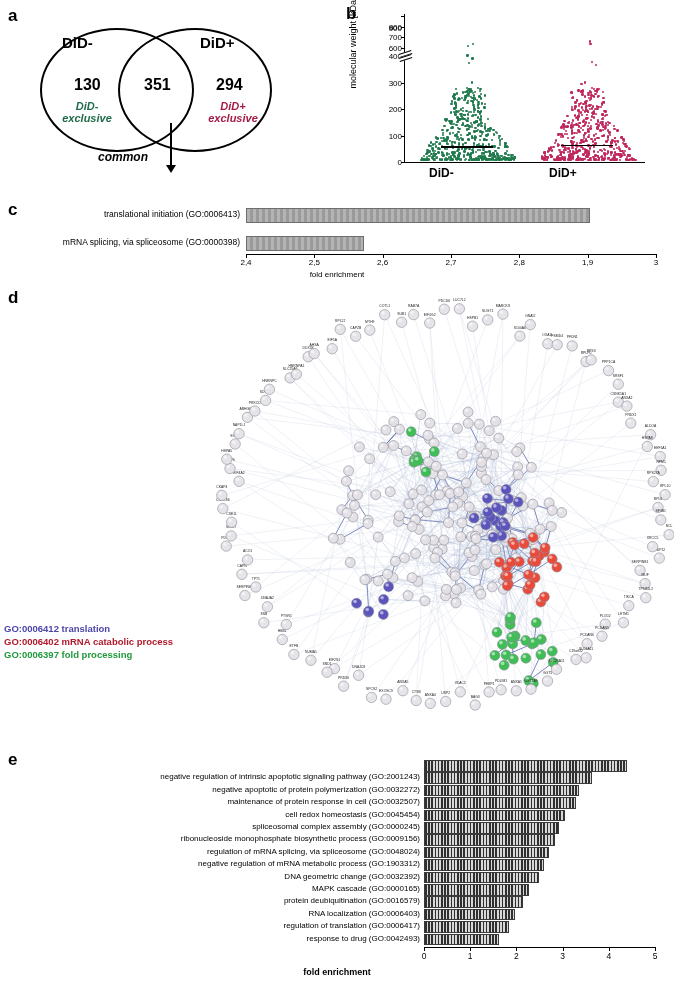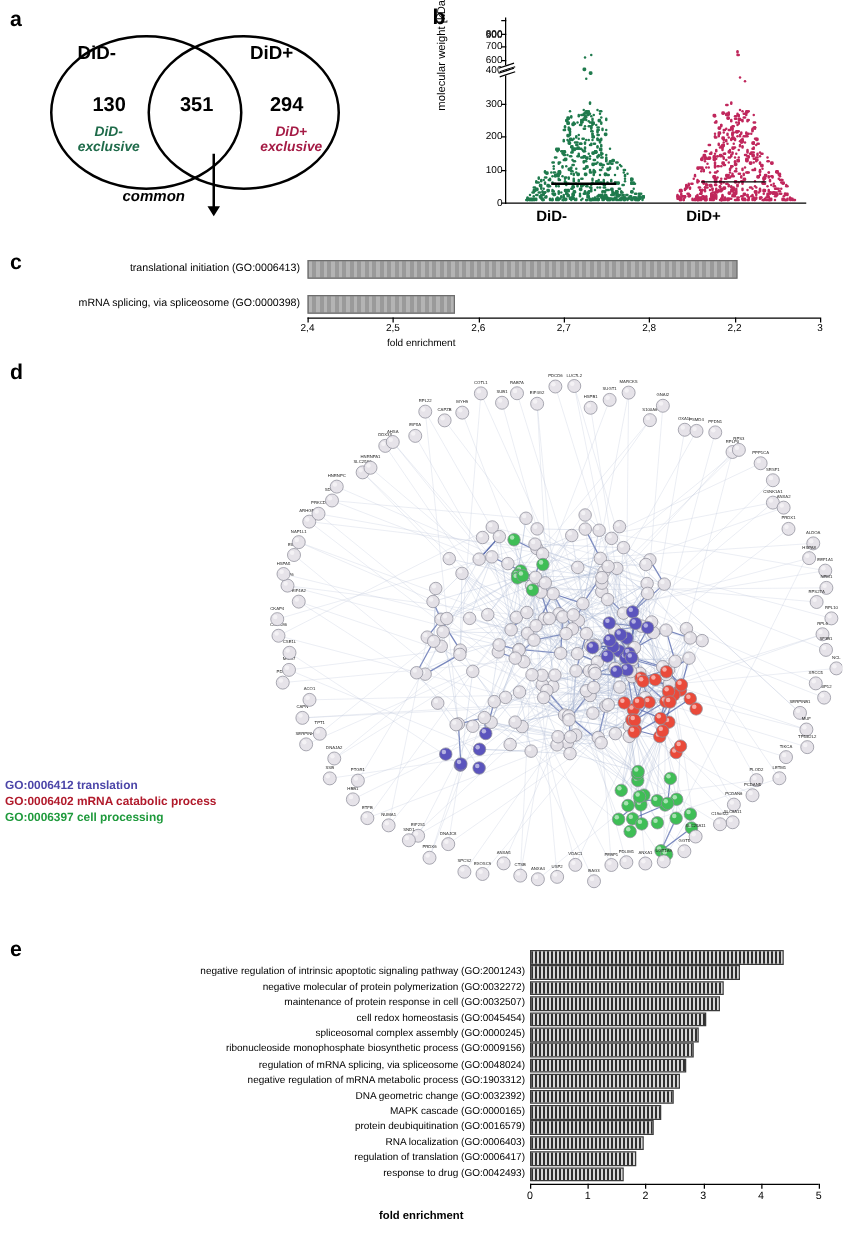--- a/index.html
+++ b/index.html
@@ -1189,21 +1189,21 @@
     <div class="c-ticklabel" style="left: 246px;">2,4</div>
     <div class="c-tick" style="left: 314.333px;"></div>
     <div class="c-ticklabel" style="left: 314.333px;">2,5</div>
     <div class="c-tick" style="left: 382.667px;"></div>
     <div class="c-ticklabel" style="left: 382.667px;">2,6</div>
     <div class="c-tick" style="left: 451px;"></div>
     <div class="c-ticklabel" style="left: 451px;">2,7</div>
     <div class="c-tick" style="left: 519.333px;"></div>
     <div class="c-ticklabel" style="left: 519.333px;">2,8</div>
     <div class="c-tick" style="left: 587.667px;"></div>
-    <div class="c-ticklabel" style="left: 587.667px;">2,2</div>
+    <div class="c-ticklabel" style="left: 587.667px;">1,9</div>
     <div class="c-tick" style="left: 656px;"></div>
     <div class="c-ticklabel" style="left: 656px;">3</div>
   </div>
 
 <div id="panel-d">
   <span class="panel-letter" style="left:8px;top:0px;">d</span>
   <svg id="d-net" viewBox="0 0 474 440">
       <line x1="281.5" y1="164.1" x2="228.8" y2="202.6" stroke="#97a6c9" stroke-width="0.50" opacity="0.42"></line>
       <line x1="260.8" y1="238.7" x2="276.1" y2="240.8" stroke="#4b5fa8" stroke-width="1.00" opacity="0.75"></line>
       <line x1="255.2" y1="277.9" x2="233.8" y2="249.8" stroke="#97a6c9" stroke-width="0.50" opacity="0.42"></line>
@@ -3227,36 +3227,36 @@
       <text x="469.1" y="229.2" font-size="3.4" text-anchor="middle" fill="#222" font-family="&quot;Liberation Sans&quot;, sans-serif">NCL</text>
       <g>
         <circle cx="452.6" cy="248.7" r="5.2" fill="#e6e3e9" stroke="#8f8f9b" stroke-width="0.6"></circle>
         <circle cx="451.0" cy="246.9" r="1.8" fill="#ffffff" opacity="0.55"></circle>
       </g>
       <text x="452.6" y="241.2" font-size="3.4" text-anchor="middle" fill="#222" font-family="&quot;Liberation Sans&quot;, sans-serif">XRCC5</text>
     </svg>
   <div id="d-legend">
     <div class="lg-translation">GO:0006412 translation</div>
     <div class="lg-catabolic">GO:0006402 mRNA catabolic process</div>
-    <div class="lg-processing">GO:0006397 cell processing</div>
+    <div class="lg-processing">GO:0006397 fold processing</div>
   </div>
 </div>
 
 <div id="panel-e">
   <span class="panel-letter" style="left:8px;top:-2px;">e</span>
   <div id="e-rows">
       <div class="e-row" style="top: 8px; left: 0px; width: 674px;">
         <div class="e-bar" style="left: 424px; top: 0px; width: 200.97px;"></div>
       </div>
       <div class="e-row" style="top: 20.4px; left: 0px; width: 674px;">
         <span class="e-label" style="right: 254px; top: 0px;">negative regulation of intrinsic apoptotic signaling pathway (GO:2001243)</span>
         <div class="e-bar" style="left: 424px; top: 0px; width: 166.32px;"></div>
       </div>
       <div class="e-row" style="top: 32.8px; left: 0px; width: 674px;">
-        <span class="e-label" style="right: 254px; top: 0px;">negative molecular of protein polymerization (GO:0032272)</span>
+        <span class="e-label" style="right: 254px; top: 0px;">negative apoptotic of protein polymerization (GO:0032272)</span>
         <div class="e-bar" style="left: 424px; top: 0px; width: 153.384px;"></div>
       </div>
       <div class="e-row" style="top: 45.2px; left: 0px; width: 674px;">
         <span class="e-label" style="right: 254px; top: 0px;">maintenance of protein response in cell (GO:0032507)</span>
         <div class="e-bar" style="left: 424px; top: 0px; width: 149.688px;"></div>
       </div>
       <div class="e-row" style="top: 57.6px; left: 0px; width: 674px;">
         <span class="e-label" style="right: 254px; top: 0px;">cell redox homeostasis (GO:0045454)</span>
         <div class="e-bar" style="left: 424px; top: 0px; width: 138.6px;"></div>
       </div>

